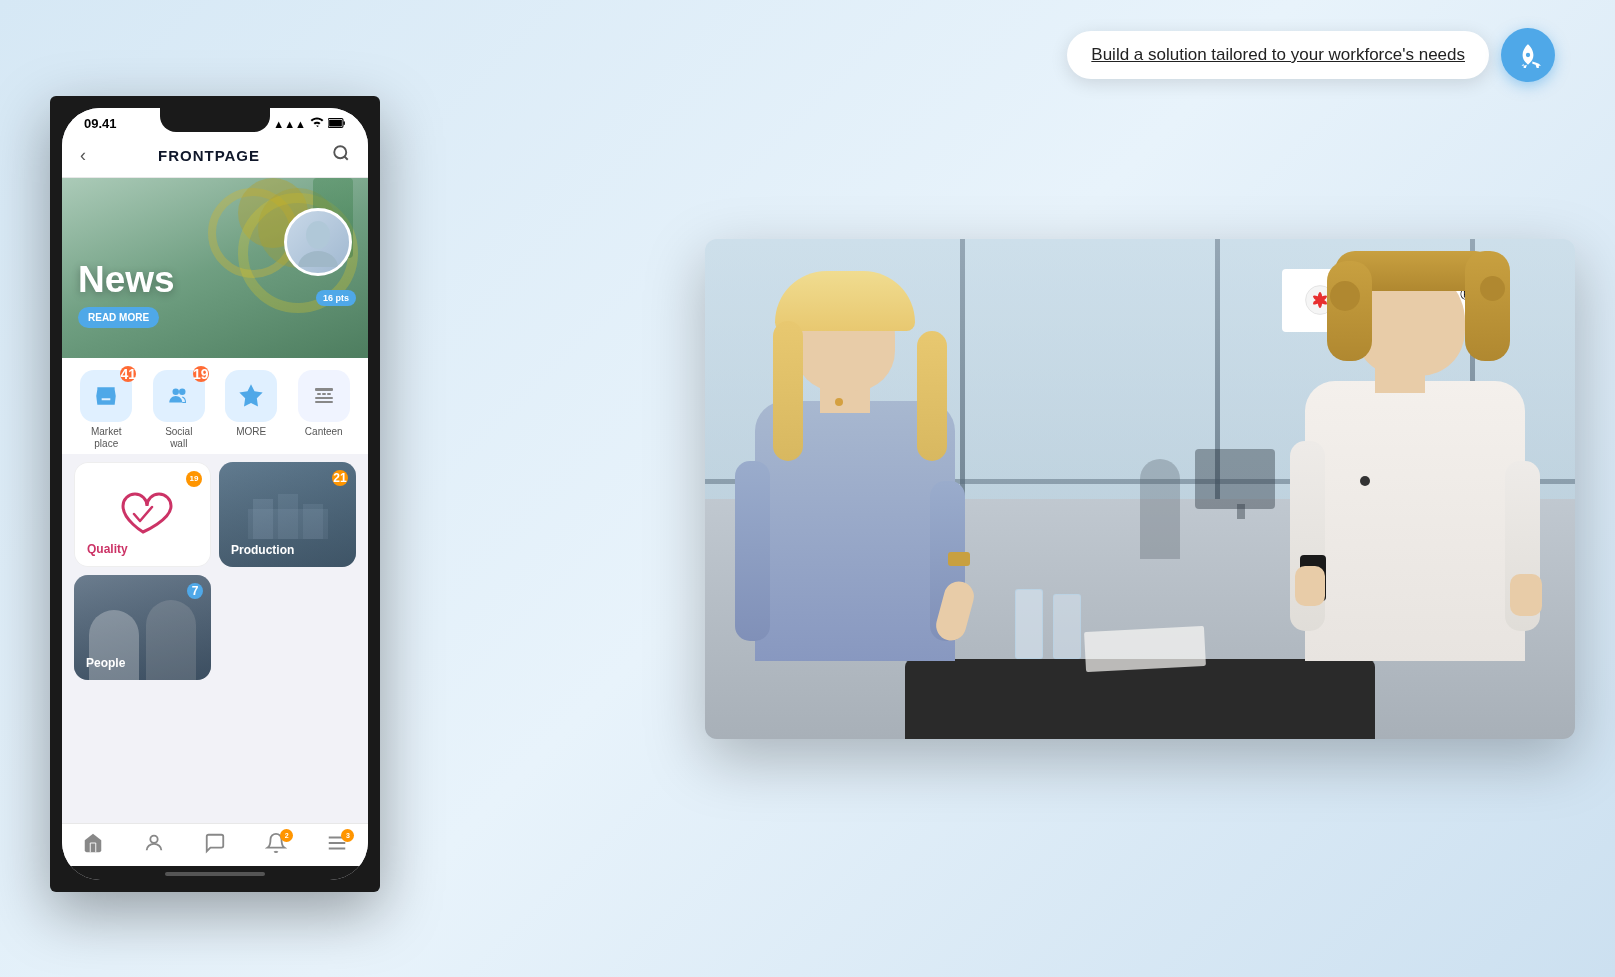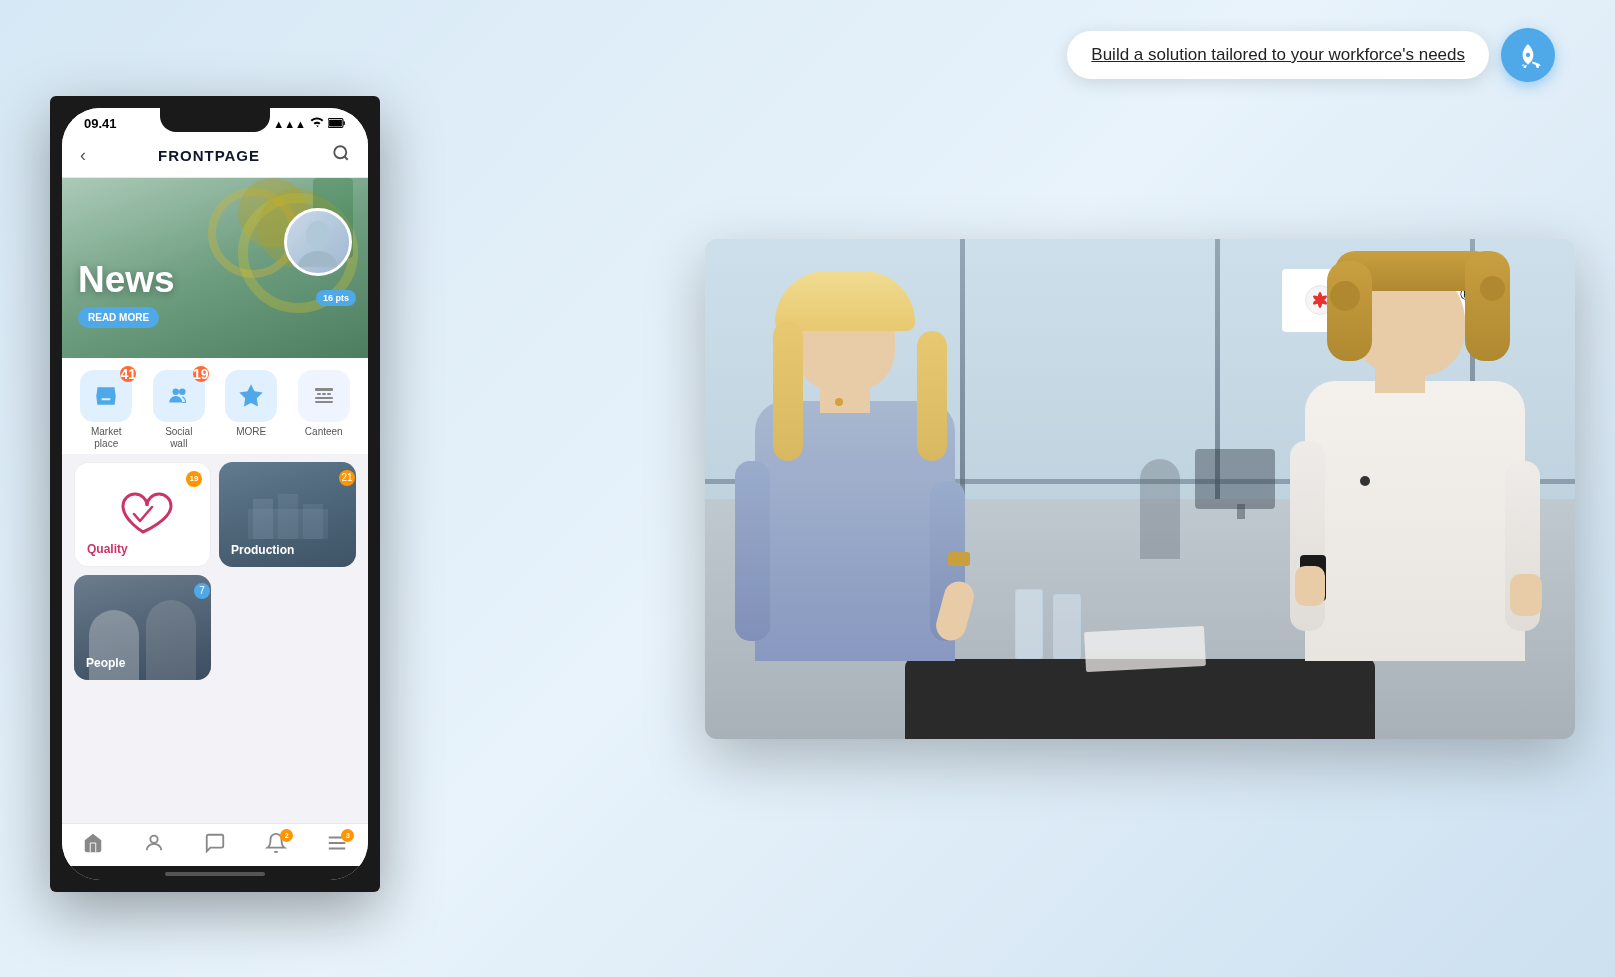--- a/index.html
+++ b/index.html
@@ -315,25 +315,25 @@
       color: white;
     }
 
     .tile-label.dark {
       color: #cc3366;
     }
 
     .tile-badge {
       position: absolute;
       top: 8px;
-      right: 1px;
+      right: 8px;
       background: #ff9500;
       color: white;
-      font-size: 10px;
-      font-weight: 400;
+      font-size: 12px;
+      font-weight: 700;
       width: 16px;
       height: 16px;
       border-radius: 50%;
       display: flex;
       align-items: center;
       justify-content: center;
     }
 
     
     .tile-hse {

